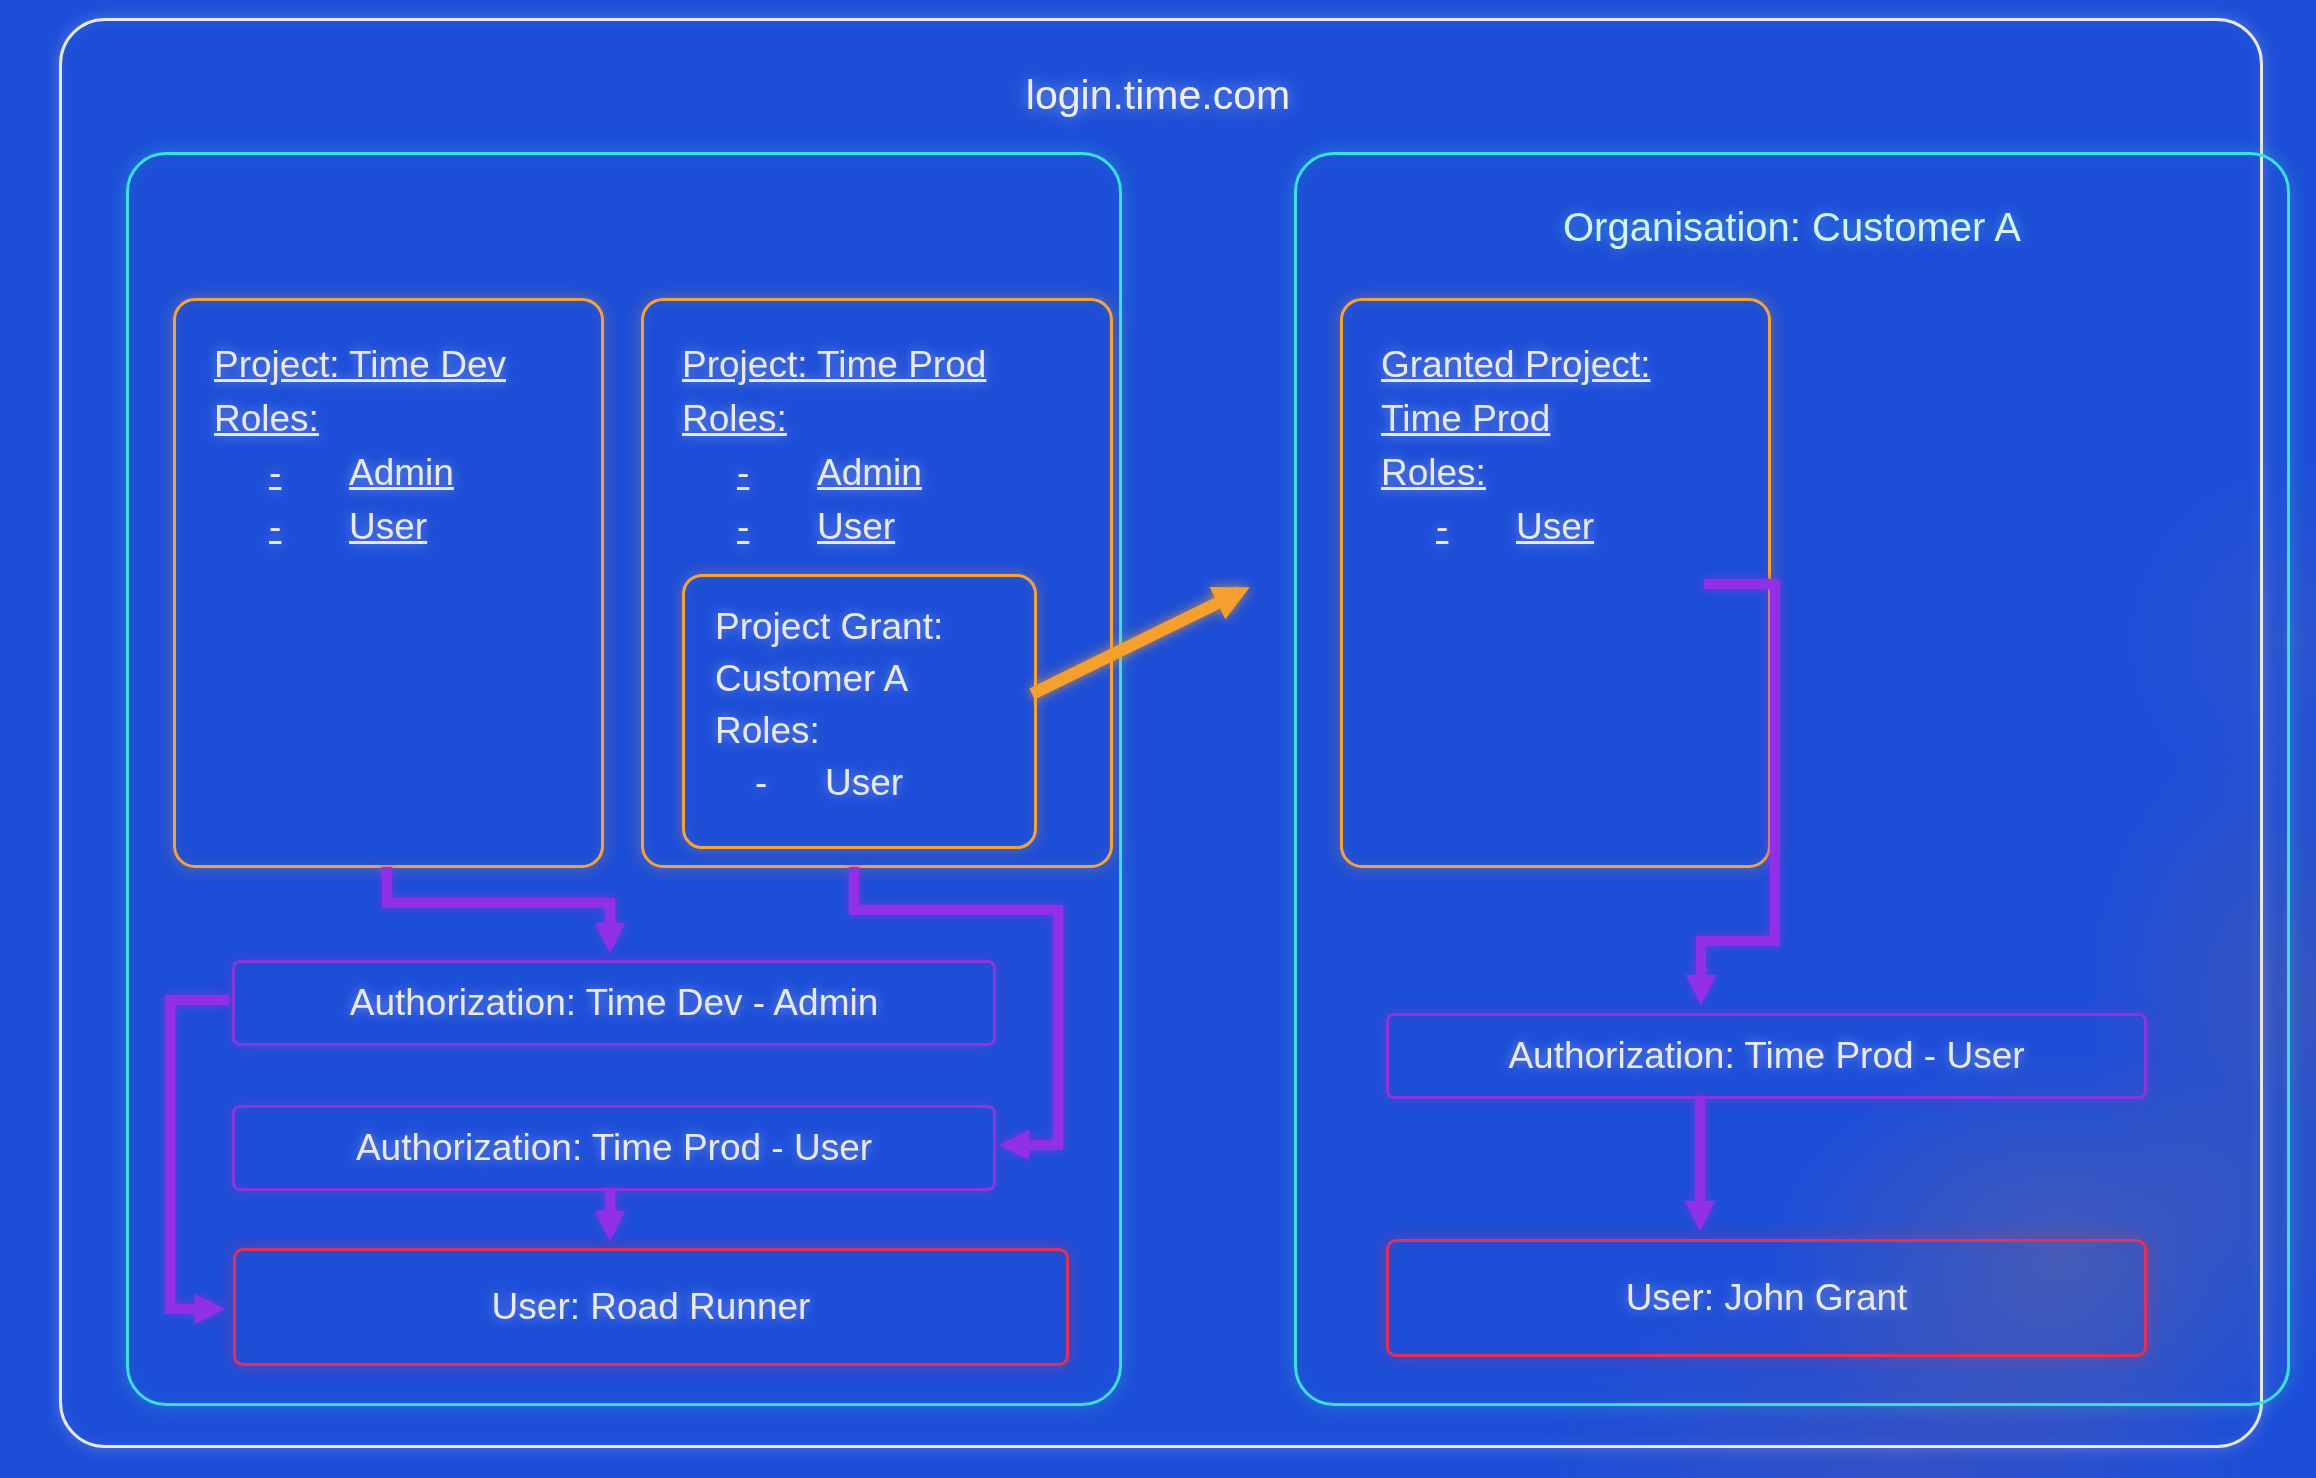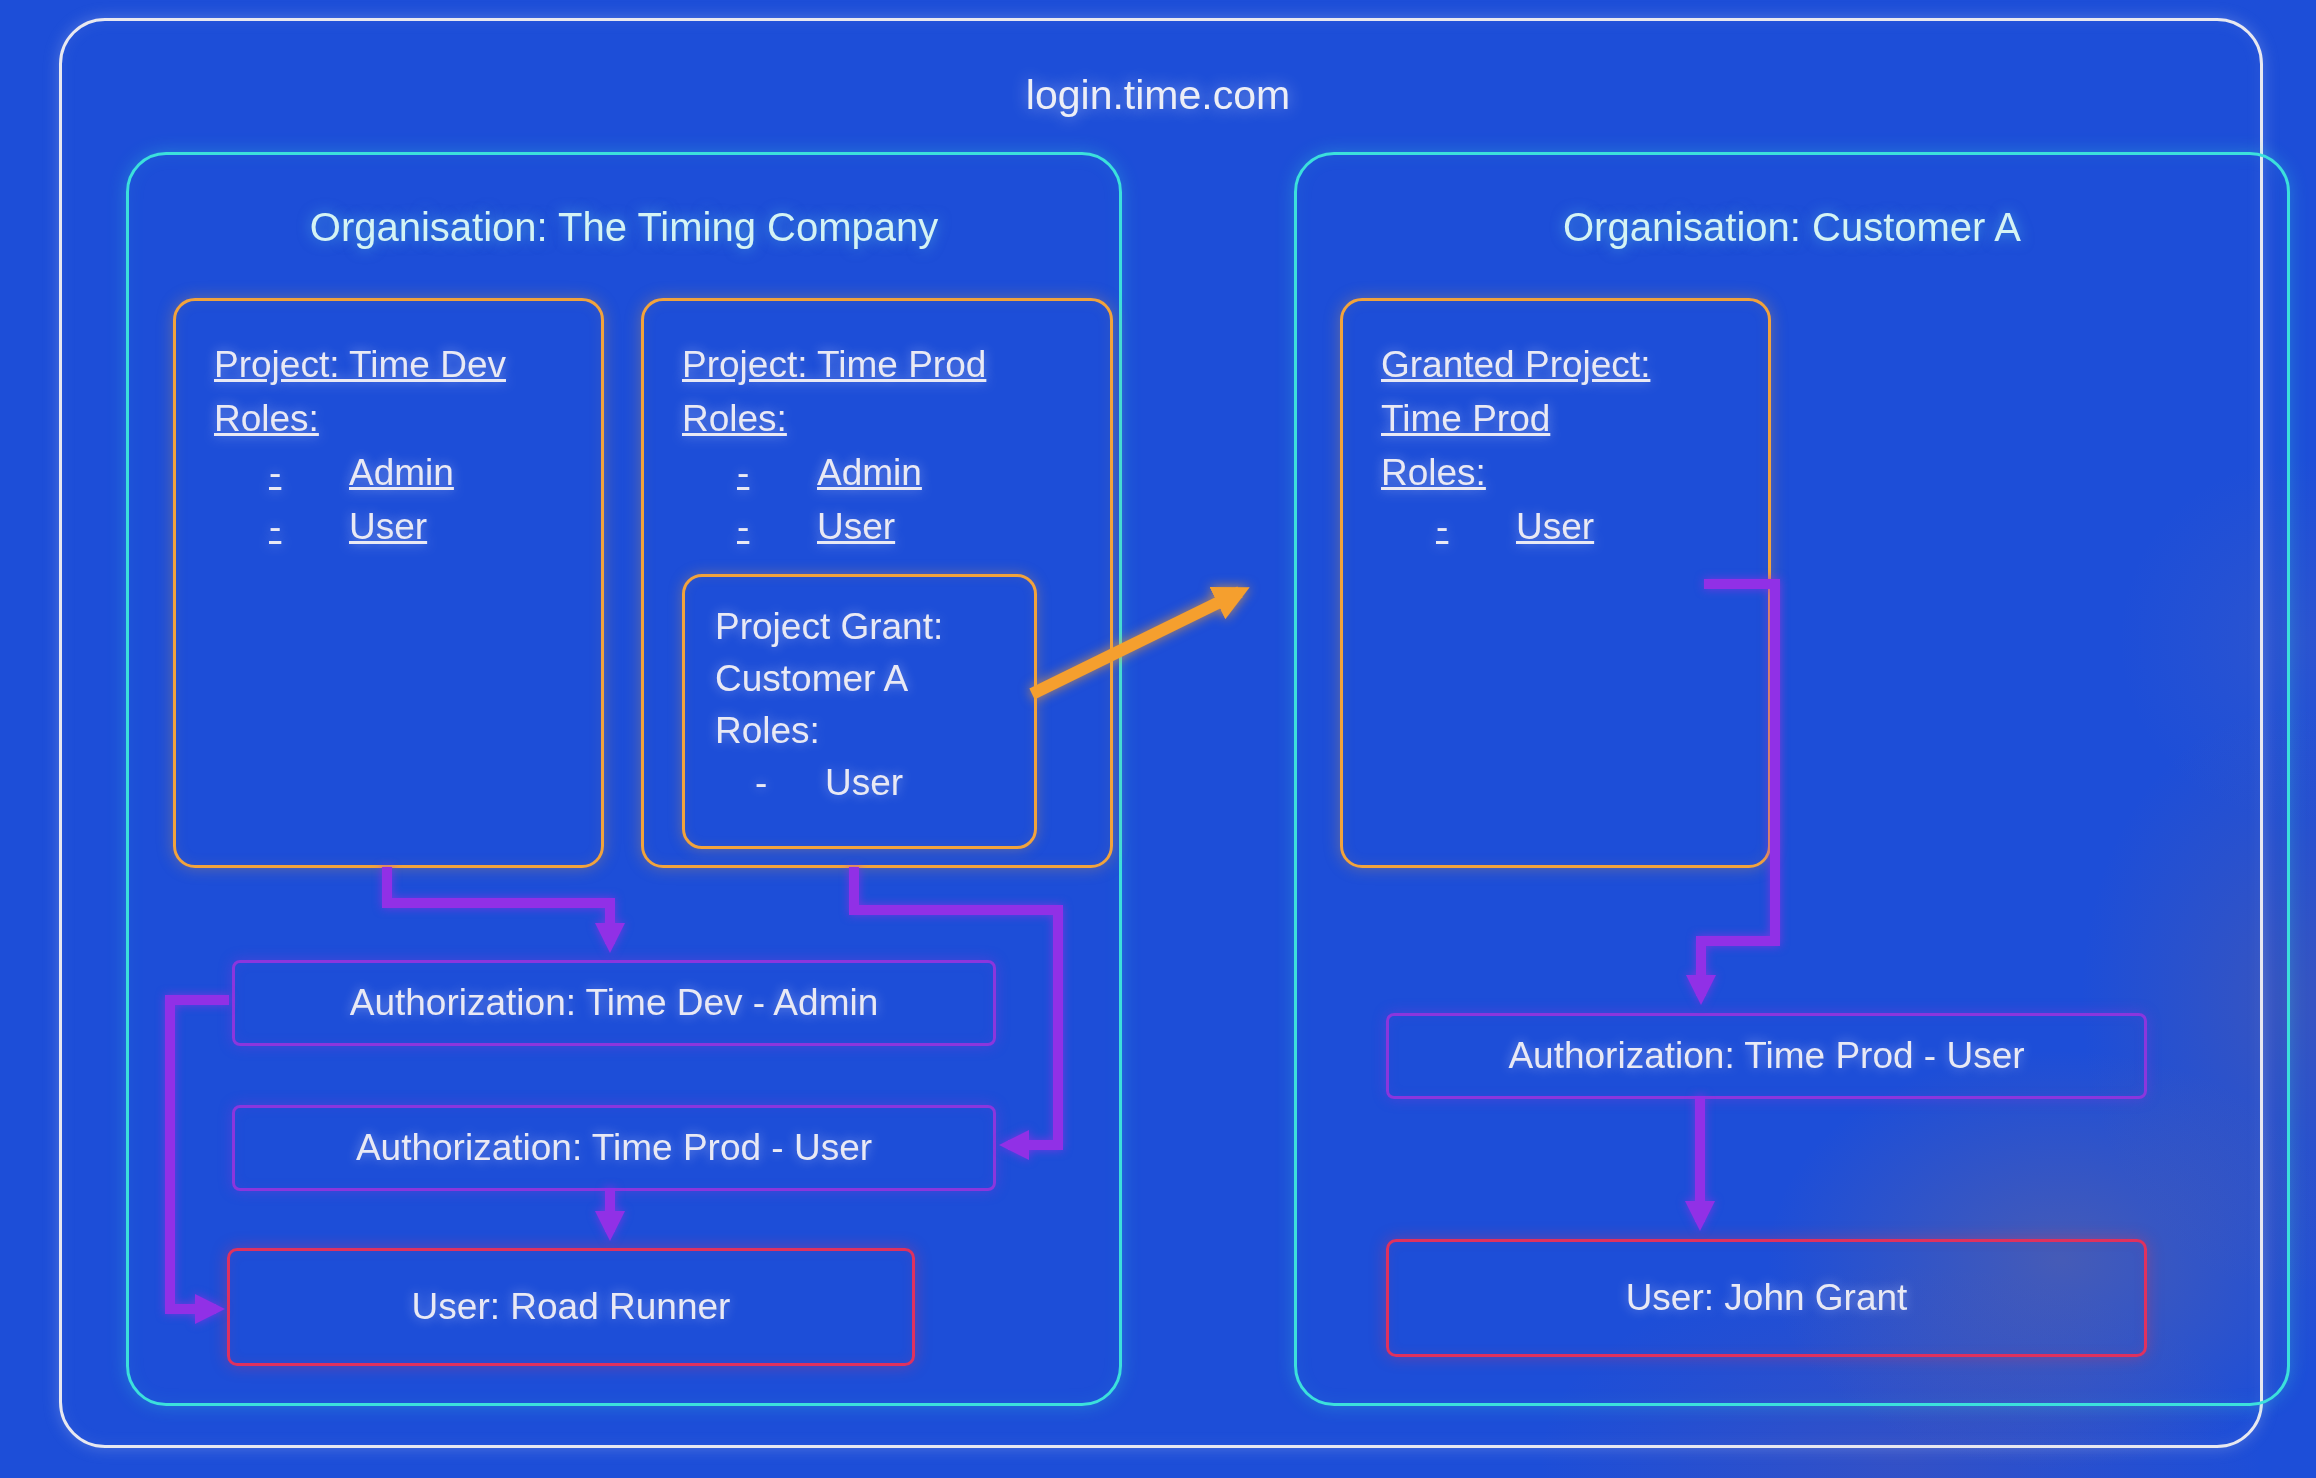--- a/index.html
+++ b/index.html
@@ -69,40 +69,39 @@
     border:3px solid #8b36dd; border-radius:8px;
     box-shadow:0 0 14px rgba(139,54,221,0.40), inset 0 0 12px rgba(139,54,221,0.12);
     text-align:right;
   }
   .user-pill {
     border:3px solid #e0315e; border-radius:10px;
     box-shadow:0 0 16px rgba(224,49,94,0.40), inset 0 0 12px rgba(224,49,94,0.12);
   }
   .auth-dev-admin  { left:103px; top:805px;  width:764px; height:86px; }
   .auth-prod-left  { left:103px; top:950px;  width:764px; height:86px; }
-  .user-left       { left:98px; top:1093px; width:688px; height:118px; }
+  .user-left       { left:104px; top:1093px; width:836px; height:118px; }
   .auth-prod-right { left:89px;  top:858px;  width:761px; height:86px; }
   .user-right      { left:89px;  top:1084px; width:761px; height:118px; }
   svg.arrows { position:absolute; inset:0; z-index:5; pointer-events:none; }
   .arrow-purple { stroke:#9130e6; fill:none; stroke-width:10;
     filter:drop-shadow(0 0 5px rgba(145,48,230,0.75)); }
   .arrow-orange { stroke:#f59f2e; fill:none; stroke-width:12;
     filter:drop-shadow(0 0 6px rgba(245,159,46,0.75)); }
 </style>
 </head>
 <body>
 
 <div class="stage">
   <div class="decor"></div>
 
   <div class="outer-frame"></div>
   <div class="site-label">login.time.com</div>
 
   <div class="org-box org-left">
-    <div class="org-title">Organisation: The Timing Company</div>
 
     <div class="project-box proj-dev">
       <div>Project: Time Dev</div>
       <div>Roles:</div>
       <div class="role">
           <span>Admin</span>
         </div>
       <div class="role">
           <span>User</span>
         </div>

